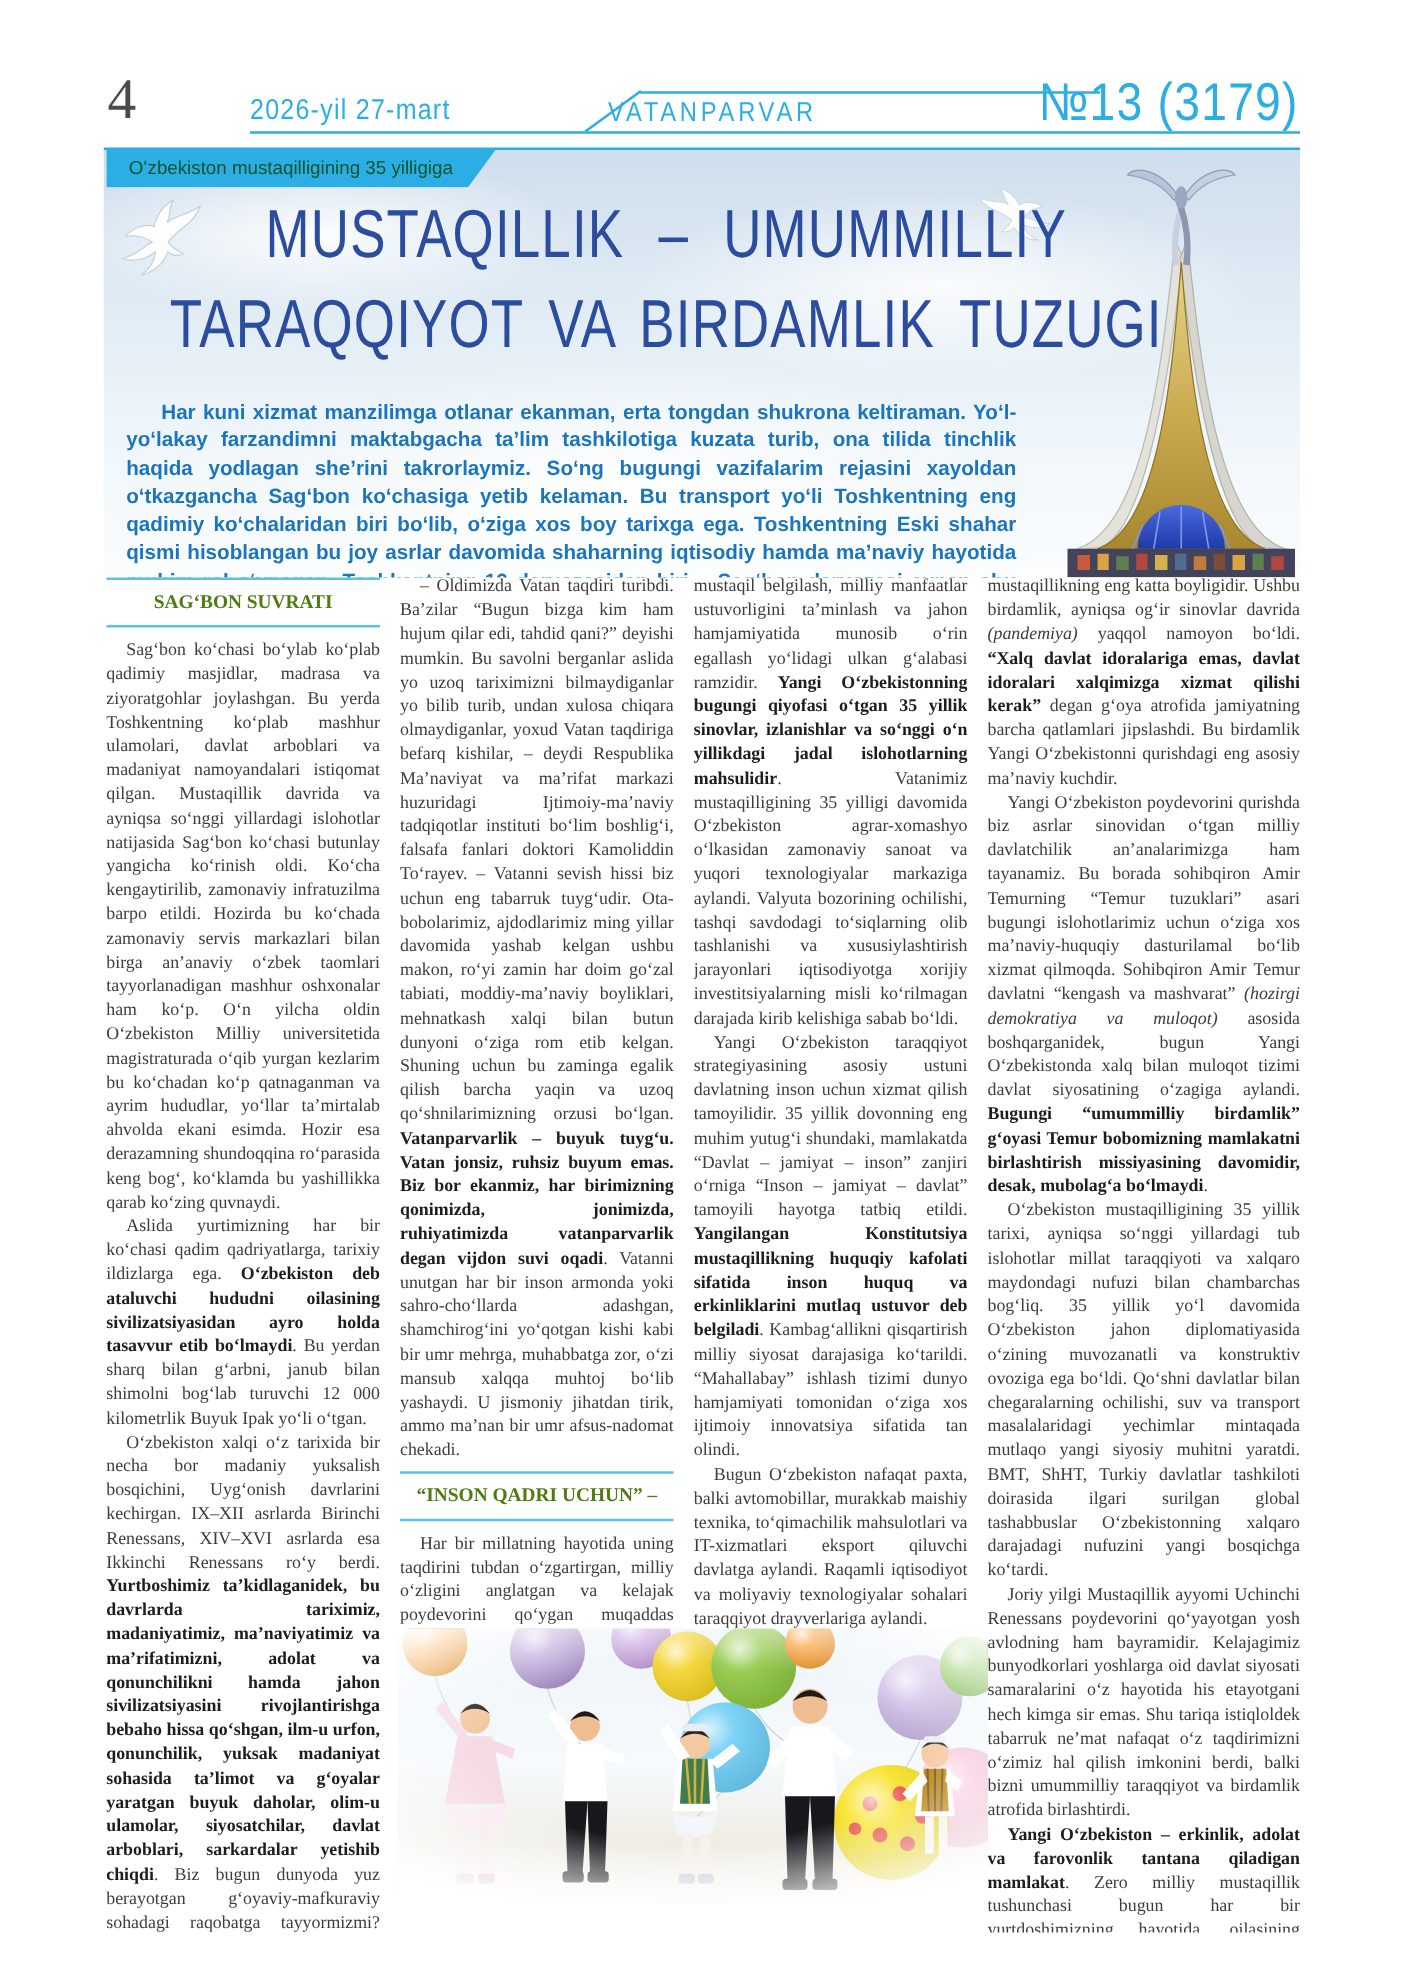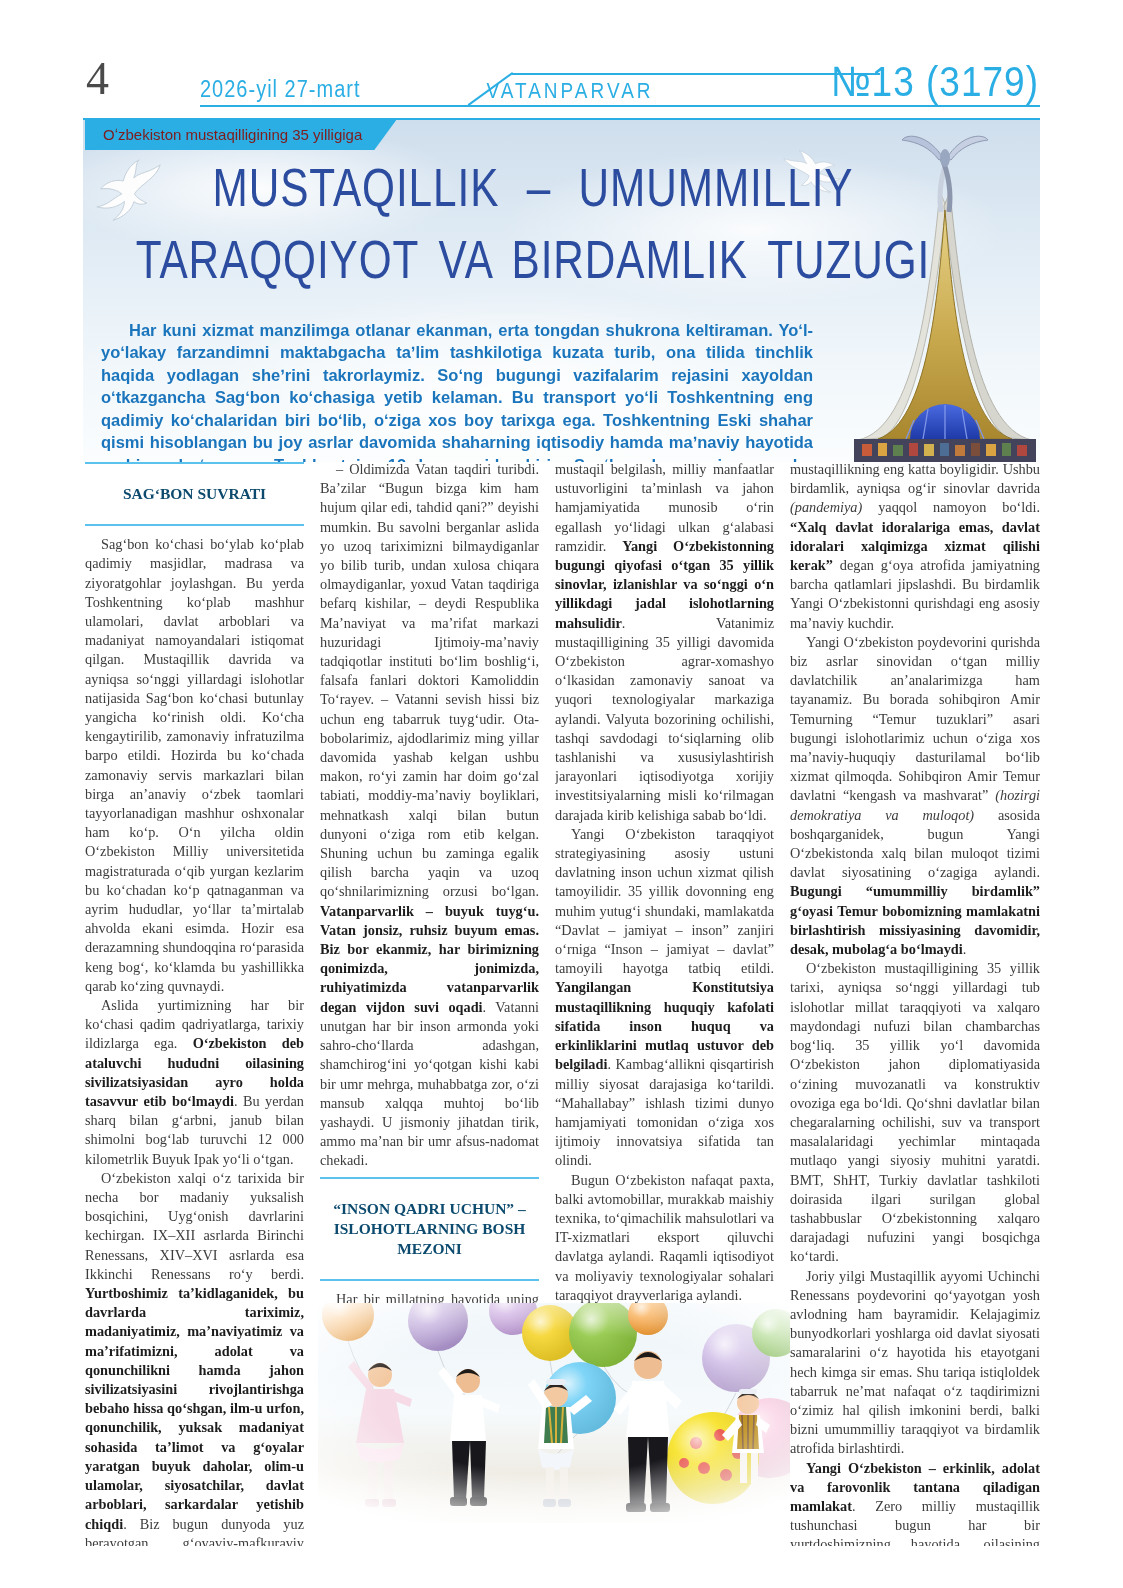--- a/index.html
+++ b/index.html
@@ -20,21 +20,21 @@
   .hline2{position:absolute;left:200px;top:105px;width:840px;height:2px;background:#2aaee4;}
   
   #hero{position:absolute;left:83px;top:118px;width:957px;height:342px;border-top:2px solid #2aaee4;
         background:
           radial-gradient(ellipse 300px 90px at 18% 20%, rgba(255,255,255,.9), rgba(255,255,255,0) 70%),
           radial-gradient(ellipse 360px 110px at 70% 32%, rgba(255,255,255,.85), rgba(255,255,255,0) 70%),
           radial-gradient(ellipse 420px 140px at 45% 80%, rgba(255,255,255,.9), rgba(255,255,255,0) 75%),
           linear-gradient(180deg,#cfdeed 0%,#dde9f3 30%,#eef5fa 65%,#fbfdfe 100%);
         overflow:hidden;}
   .banner{position:absolute;left:2px;top:0px;height:30px;line-height:30px;padding:0 34px 0 18px;background:#2aaee4;
-          color:#7f1d1d;font-family:"Liberation Sans",sans-serif;font-size:15px;
+          color:#14532d;font-family:"Liberation Sans",sans-serif;font-size:15px;
           clip-path:polygon(0 0,100% 0,calc(100% - 22px) 100%,0 100%);}
   .headline{position:absolute;left:10px;top:40px;width:880px;text-align:center;color:#2b4c9f;
             font-family:"Liberation Sans",sans-serif;font-weight:normal;}
   .headline .hl1,.headline .hl2{font-size:46px;letter-spacing:1px;transform:scaleX(.92) scaleY(1.18);transform-origin:center;}
   .headline .hl1{word-spacing:16px;margin-bottom:18px;}
   .headline .hl2{word-spacing:8px;}
   .intro{position:absolute;left:18px;top:182px;width:712px;color:#1b75bc;
          font-family:"Liberation Sans",sans-serif;font-weight:bold;font-size:16.5px;line-height:22.5px;
          text-align:justify;text-indent:28px;}
   .dove{position:absolute;}
@@ -43,22 +43,22 @@
   #monument{position:absolute;right:0px;top:8px;width:190px;height:334px;}
   
   #columns{position:absolute;left:85px;top:460px;width:953px;height:1086px;display:flex;gap:16px;}
   .col{overflow:hidden;height:100%;}
   .col1,.col2,.col3{width:219px;flex:0 0 219px;}
   .col4{width:250px;flex:0 0 250px;}
   .para{margin:0;font-size:14.3px;line-height:19.2px;text-align:justify;text-indent:16px;color:#3c3c3c;}
   .para.ni{text-indent:0;}
   .para .b{font-weight:bold;color:#1d1d1d;}
   .para .i{font-style:italic;}
-  .sec-head{border-top:2px solid #5ac2ec;border-bottom:2px solid #5ac2ec;margin:6px 0 9px 0;padding:20px 0;
-            text-align:center;color:#0c4a6e;font-weight:bold;font-size:15.5px;line-height:1.3;
+  .sec-head{border-top:2px solid #5ac2ec;border-bottom:2px solid #5ac2ec;margin:6px 0 9px 0;padding:8px 0;
+            text-align:center;color:#4d7c0f;font-weight:bold;font-size:15.5px;line-height:1.3;
             font-family:"Liberation Serif",serif;}
   .sec-head:first-child{margin-top:2px;}
   
   #photo{position:absolute;left:233px;top:843px;width:472px;height:220px;
          background:linear-gradient(180deg,#edf4f9 0%,#f6fafc 50%,#efece4 78%,#f9f8f5 100%);}
   #photo .fade{position:absolute;inset:0;
          background:radial-gradient(ellipse 72% 62% at 50% 45%, rgba(255,255,255,0) 52%, #ffffff 100%);}
 </style>
 </head>
 <body>
@@ -144,21 +144,20 @@
           <div>SAGʻBON SUVRATI</div>
         </div>
         <p class="para"><span>Sagʻbon koʻchasi boʻylab koʻplab qadimiy masjidlar, madrasa va ziyoratgohlar joylashgan. Bu yerda Toshkentning koʻplab mashhur ulamolari, davlat arboblari va madaniyat namoyandalari istiqomat qilgan. Mustaqillik davrida va ayniqsa soʻnggi yillardagi islohotlar natijasida Sagʻbon koʻchasi butunlay yangicha koʻrinish oldi. Koʻcha kengaytirilib, zamonaviy infratuzilma barpo etildi. Hozirda bu koʻchada zamonaviy servis markazlari bilan birga anʼanaviy oʻzbek taomlari tayyorlanadigan mashhur oshxonalar ham koʻp. Oʻn yilcha oldin Oʻzbekiston Milliy universitetida magistraturada oʻqib yurgan kezlarim bu koʻchadan koʻp qatnaganman va ayrim hududlar, yoʻllar taʼmirtalab ahvolda ekani esimda. Hozir esa derazamning shundoqqina roʻparasida keng bogʻ, koʻklamda bu yashillikka qarab koʻzing quvnaydi.</span></p>
         <p class="para"><span>Aslida yurtimizning har bir koʻchasi qadim qadriyatlarga, tarixiy ildizlarga ega. </span><span class="b">Oʻzbekiston deb ataluvchi hududni oilasining sivilizatsiyasidan ayro holda tasavvur etib boʻlmaydi</span><span>. Bu yerdan sharq bilan gʻarbni, janub bilan shimolni bogʻlab turuvchi 12 000 kilometrlik Buyuk Ipak yoʻli oʻtgan.</span></p>
         <p class="para"><span>Oʻzbekiston xalqi oʻz tarixida bir necha bor madaniy yuksalish bosqichini, Uygʻonish davrlarini kechirgan. IX–XII asrlarda Birinchi Renessans, XIV–XVI asrlarda esa Ikkinchi Renessans roʻy berdi. </span><span class="b">Yurtboshimiz taʼkidlaganidek, bu davrlarda tariximiz, madaniyatimiz, maʼnaviyatimiz va maʼrifatimizni, adolat va qonunchilikni hamda jahon sivilizatsiyasini rivojlantirishga bebaho hissa qoʻshgan, ilm-u urfon, qonunchilik, yuksak madaniyat sohasida taʼlimot va gʻoyalar yaratgan buyuk daholar, olim-u ulamolar, siyosatchilar, davlat arboblari, sarkardalar yetishib chiqdi</span><span>. Biz bugun dunyoda yuz berayotgan gʻoyaviy-mafkuraviy sohadagi raqobatga tayyormizmi? Agar biz bu yorugʻ dunyoda “oʻzbek”, “oʻzbekistonlik”, “Oʻzbekiston” degan nomlar bilan yashab qolishni istaydigan boʻlsak, bu savollarga bugun javob topishimiz va ularni hal etish boʻyicha amaliy harakatlarni aynan bugun boshlashimiz shart.</span></p>
       </div>
     <div class="col col2">
         <p class="para"><span>– Oldimizda Vatan taqdiri turibdi. Baʼzilar “Bugun bizga kim ham hujum qilar edi, tahdid qani?” deyishi mumkin. Bu savolni berganlar aslida yo uzoq tariximizni bilmaydiganlar yo bilib turib, undan xulosa chiqara olmaydiganlar, yoxud Vatan taqdiriga befarq kishilar, – deydi Respublika Maʼnaviyat va maʼrifat markazi huzuridagi Ijtimoiy-maʼnaviy tadqiqotlar instituti boʻlim boshligʻi, falsafa fanlari doktori Kamoliddin Toʻrayev. – Vatanni sevish hissi biz uchun eng tabarruk tuygʻudir. Ota-bobolarimiz, ajdodlarimiz ming yillar davomida yashab kelgan ushbu makon, roʻyi zamin har doim goʻzal tabiati, moddiy-maʼnaviy boyliklari, mehnatkash xalqi bilan butun dunyoni oʻziga rom etib kelgan. Shuning uchun bu zaminga egalik qilish barcha yaqin va uzoq qoʻshnilarimizning orzusi boʻlgan. </span><span class="b">Vatanparvarlik – buyuk tuygʻu. Vatan jonsiz, ruhsiz buyum emas. Biz bor ekanmiz, har birimizning qonimizda, jonimizda, ruhiyatimizda vatanparvarlik degan vijdon suvi oqadi</span><span>. Vatanni unutgan har bir inson armonda yoki sahro-choʻllarda adashgan, shamchirogʻini yoʻqotgan kishi kabi bir umr mehrga, muhabbatga zor, oʻzi mansub xalqqa muhtoj boʻlib yashaydi. U jismoniy jihatdan tirik, ammo maʼnan bir umr afsus-nadomat chekadi.</span></p>
         <div class="sec-head">
           <div>“INSON QADRI UCHUN” –</div>
-          <div>ISLOHOTLARNING BOSH MEZONI</div>
         </div>
         <p class="para"><span>Har bir millatning hayotida uning taqdirini tubdan oʻzgartirgan, milliy oʻzligini anglatgan va kelajak poydevorini qoʻygan muqaddas sanalar boʻladi. Oʻzbekiston uchun – bu 1991-yil 1-sentabr. Mustaqillikning 35 yillik sanasi shunchaki taqvimdagi bayram emas, balki xalqimizning oʻz taraqqiyot yoʻlini</span></p>
       </div>
     <div class="col col3">
         <p class="para ni"><span>mustaqil belgilash, milliy manfaatlar ustuvorligini taʼminlash va jahon hamjamiyatida munosib oʻrin egallash yoʻlidagi ulkan gʻalabasi ramzidir. </span><span class="b">Yangi Oʻzbekistonning bugungi qiyofasi oʻtgan 35 yillik sinovlar, izlanishlar va soʻnggi oʻn yillikdagi jadal islohotlarning mahsulidir</span><span>. Vatanimiz mustaqilligining 35 yilligi davomida Oʻzbekiston agrar-xomashyo oʻlkasidan zamonaviy sanoat va yuqori texnologiyalar markaziga aylandi. Valyuta bozorining ochilishi, tashqi savdodagi toʻsiqlarning olib tashlanishi va xususiylashtirish jarayonlari iqtisodiyotga xorijiy investitsiyalarning misli koʻrilmagan darajada kirib kelishiga sabab boʻldi.</span></p>
         <p class="para"><span>Yangi Oʻzbekiston taraqqiyot strategiyasining asosiy ustuni davlatning inson uchun xizmat qilish tamoyilidir. 35 yillik dovonning eng muhim yutugʻi shundaki, mamlakatda “Davlat – jamiyat – inson” zanjiri oʻrniga “Inson – jamiyat – davlat” tamoyili hayotga tatbiq etildi. </span><span class="b">Yangilangan Konstitutsiya mustaqillikning huquqiy kafolati sifatida inson huquq va erkinliklarini mutlaq ustuvor deb belgiladi</span><span>. Kambagʻallikni qisqartirish milliy siyosat darajasiga koʻtarildi. “Mahallabay” ishlash tizimi dunyo hamjamiyati tomonidan oʻziga xos ijtimoiy innovatsiya sifatida tan olindi.</span></p>
         <p class="para"><span>Bugun Oʻzbekiston nafaqat paxta, balki avtomobillar, murakkab maishiy texnika, toʻqimachilik mahsulotlari va IT-xizmatlari eksport qiluvchi davlatga aylandi. Raqamli iqtisodiyot va moliyaviy texnologiyalar sohalari taraqqiyot drayverlariga aylandi.</span></p>
         <div class="sec-head">
           <div>TARAQQIYOT TUZUGI –</div>
           <div>BIRDAMLIK MISSIYASI</div>

